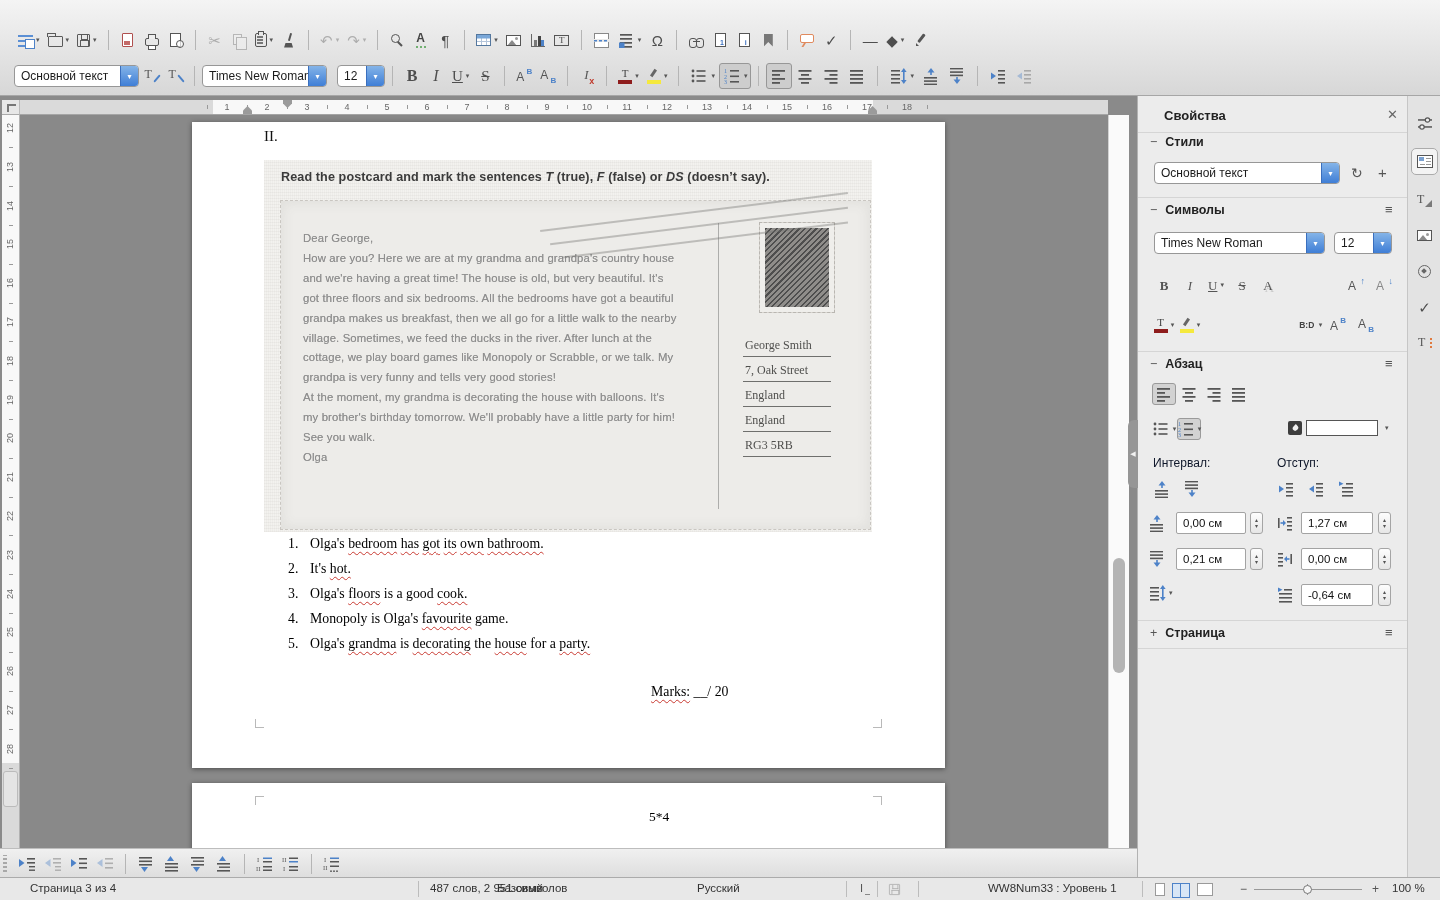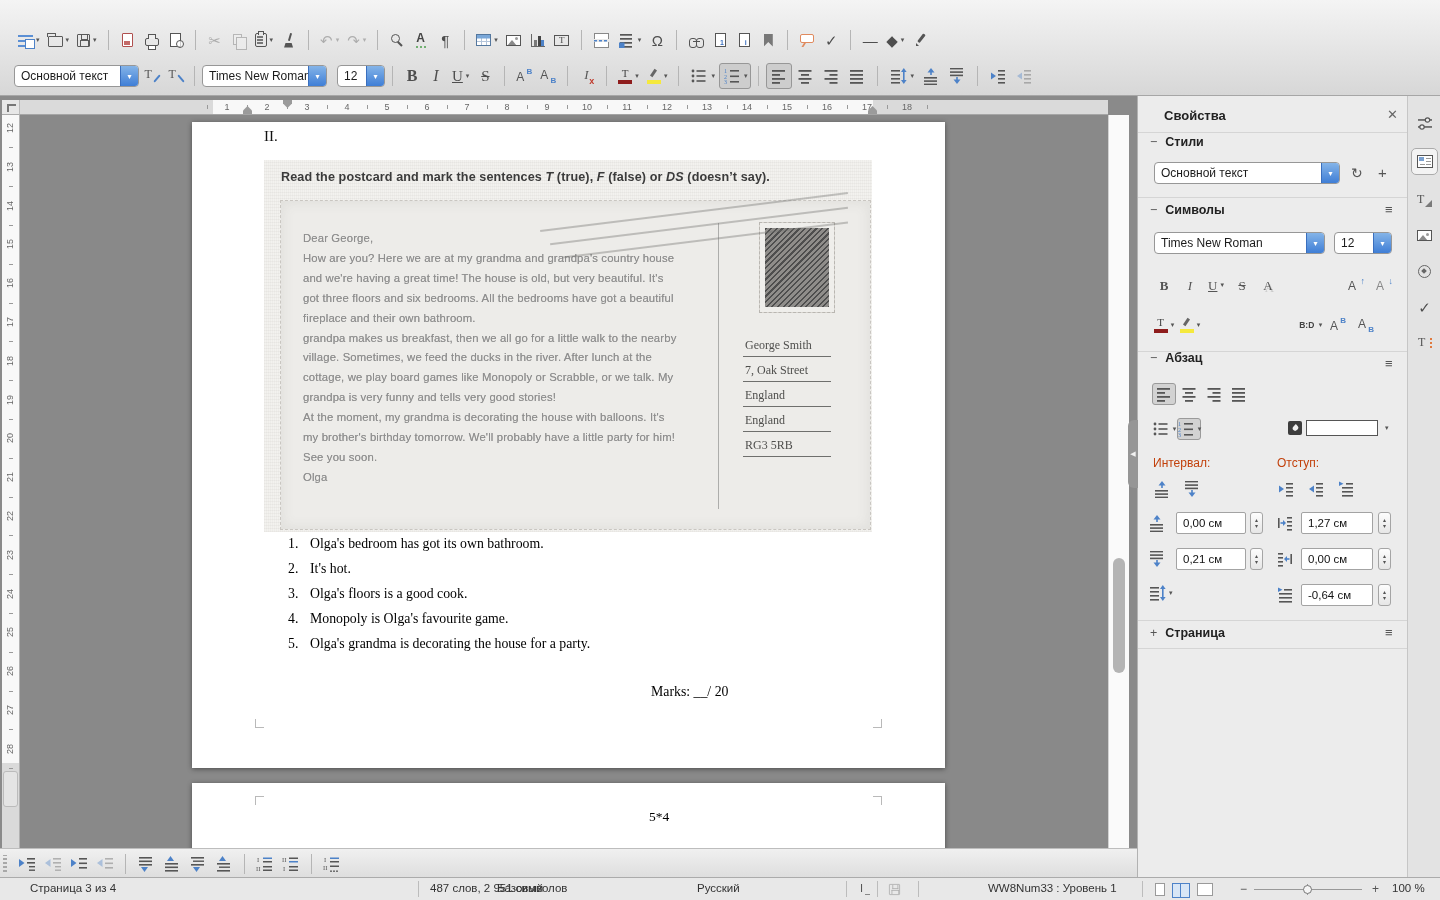--- a/index.html
+++ b/index.html
@@ -155,21 +155,21 @@
 #postcard{position:absolute;left:16px;top:40px;width:591px;height:330px;background:#edecE9;border:1px dashed #c9c6c1;box-shadow:inset 0 0 14px rgba(90,85,75,.10)}
 #pc-lines{position:absolute;left:22px;top:28px;width:416px;font-size:11.3px;line-height:19.9px;color:#8f8f8f;letter-spacing:.15px;text-shadow:0 0 .5px rgba(140,140,140,.8)}
 #pc-divider{position:absolute;left:437px;top:22px;width:1px;height:286px;background:#adadab}
 #stamp{position:absolute;left:479px;top:22px;width:74px;height:89px;background:repeating-linear-gradient(135deg,#4e4e4e 0 1.5px,#8f8d8a 1.5px 4px);border:5px solid #efeeeb;outline:1.5px dashed #b9b6b1;box-shadow:0 0 0 1px #d8d5d0}
 .cl{position:absolute;height:1.5px;background:rgba(110,110,108,.38);transform:rotate(-7deg)}
 #addr{position:absolute;left:462px;top:137px;width:88px}
 #addr div{font-family:"Liberation Serif",serif;font-size:12px;color:#4e4e4c;border-bottom:1px solid #6f6f6d;padding:0 0 3px 2px;margin-bottom:6px;white-space:nowrap}
 #questions{position:absolute;left:96px;top:409px;font-family:"Liberation Serif",serif;font-size:13.8px;color:#000}
 .q{height:25px;display:flex;align-items:center}
 .qn{width:22px;flex:none}
-.sq{text-decoration-style:wavy;text-decoration-color:#c93a32;text-decoration-thickness:1px;text-underline-offset:2.5px}
+.sq{text-decoration:underline;text-decoration-style:wavy;text-decoration-color:#c93a32;text-decoration-thickness:1px;text-underline-offset:2.5px}
 #marks{position:absolute;left:459px;top:562px;font-family:"Liberation Serif",serif;font-size:13.8px;color:#000}
 .cm{position:absolute;width:9px;height:9px}
 .cm-bl{border-left:1px solid #b9b9b9;border-bottom:1px solid #b9b9b9}
 .cm-br{border-right:1px solid #b9b9b9;border-bottom:1px solid #b9b9b9}
 .cm-tl{border-left:1px solid #b9b9b9;border-top:1px solid #b9b9b9}
 .cm-tr{border-right:1px solid #b9b9b9;border-top:1px solid #b9b9b9}
 #p4text{position:absolute;left:457px;top:26px;font-family:"Liberation Serif",serif;font-size:13.5px;color:#000}
 
 
 #vscroll{position:absolute;left:1108px;top:115px;width:21px;height:733px;background:#fafafa;border-left:1px solid #d2d2d2;z-index:4}
@@ -185,21 +185,21 @@
 .sb-dash{color:#555;margin-right:8px;font-weight:normal}
 .sb-burger{color:#555;font-size:13px}
 .sb-div{position:absolute;left:0;width:270px;height:1px;background:#d5d5d5}
 .sbtn{width:24px;height:22px;display:flex;align-items:center;justify-content:center;border-radius:3px;position:relative;border:1px solid transparent}
 .sbtn.on{background:#d2d2d2;border:1px solid #9a9a9a}
 .sbtn .gly{font-size:13px;color:#555}
 .sbfield{height:22px;border:1px solid #a3a3a3;background:#fff;font-size:11.5px;display:flex;align-items:center;padding-left:6px;border-radius:2px;color:#111}
 .stepper{width:13px;height:22px;border:1px solid #a5a5a5;border-radius:3px;background:linear-gradient(#fdfdfd,#e6e6e6);display:flex;flex-direction:column;align-items:center;justify-content:center;color:#555}
 .stepper::before{content:"▴";font-size:6px;line-height:6px}
 .stepper::after{content:"▾";font-size:6px;line-height:6px}
-.sb-lbl{font-size:12px;color:#c2410c}
+.sb-lbl{font-size:12px;color:#0f172a}
 .swatch{width:72px;height:16px;background:#fff;border:1px solid #555}
 .sb-glyph{font-size:13px;color:#555}
 
 
 #tabstrip{position:absolute;left:1407px;top:96px;width:33px;height:781px;background:#e3e3e3;border-left:1px solid #c6c6c6;z-index:5}
 .tsbtn{position:absolute;left:3px;width:27px;height:27px;display:flex;align-items:center;justify-content:center;border-radius:5px;border:1px solid transparent}
 .tsbtn.on{background:#f3f3f3;border:1px solid #ababab}
 
 
 #btoolbar{position:absolute;left:0;top:848px;width:1137px;height:29px;background:linear-gradient(#f0f0f0,#dedede);border-top:1px solid #bdbdbd;z-index:5}
@@ -617,28 +617,27 @@
   <div id="page3" class="page">
     <div id="sec-num">II.</div>
     <div id="scan">
       <div class="instr" id="instr"><span>Read the postcard and mark the sentences </span><span style="font-style: italic;">T</span><span> (true), </span><span style="font-style: italic;">F</span><span> (false) or </span><span style="font-style: italic;">DS</span><span> (doesn’t say).</span></div>
       <div id="postcard">
         <div id="pc-lines">
             <div>Dear George,</div>
             <div>How are you? Here we are at my grandma and grandpa's country house</div>
             <div>and we're having a great time! The house is old, but very beautiful. It's</div>
             <div>got three floors and six bedrooms. All the bedrooms have got a beautiful</div>
-            <div>fireplace and their own bathroom.</div>
             <div>grandpa makes us breakfast, then we all go for a little walk to the nearby</div>
             <div>village. Sometimes, we feed the ducks in the river. After lunch at the</div>
             <div>cottage, we play board games like Monopoly or Scrabble, or we talk. My</div>
             <div>grandpa is very funny and tells very good stories!</div>
             <div>At the moment, my grandma is decorating the house with balloons. It's</div>
             <div>my brother's birthday tomorrow. We'll probably have a little party for him!</div>
-            <div>See you soon.</div>
+            <div>See you walk.</div>
             <div>Olga</div>
           </div>
         <div id="pc-divider"></div>
         <div id="stamp"></div>
         <div class="cl" style="left:258px;top:10px;width:310px"></div>
         <div class="cl" style="left:268px;top:24px;width:300px"></div>
         <div class="cl" style="left:280px;top:38px;width:288px"></div>
         <div id="addr">
             <div>George Smith</div>
             <div>7, Oak Street</div>
@@ -756,21 +755,21 @@
       </span>
       <span class="sbtn">
         <span class="ci ci-supb"></span>
       </span>
       <span class="sbtn">
         <span class="ci ci-subb"></span>
       </span>
     </div>
   <div class="sb-div" style="top:255px"></div>
 
-  <div class="sb-abs sb-sec" style="left:12px;top:255px"><span class="sb-dash">−</span><span>Абзац</span></div>
+  <div class="sb-abs sb-sec" style="left:12px;top:261px"><span class="sb-dash">−</span><span>Абзац</span></div>
   <div class="sb-abs sb-burger" style="left:247px;top:260px">≡</div>
   <div class="sb-abs" style="left:14px;top:287px;display:flex;gap:1px" id="sb-align">
       <span class="on sbtn">
         <span class="svgi">
           <svg width="18" height="18" viewBox="0 0 18 18">
             <rect x="2" y="3" width="13" height="1.8" fill="#565656"></rect>
             <rect x="2" y="7" width="8" height="1.8" fill="#565656"></rect>
             <rect x="2" y="11" width="13" height="1.8" fill="#565656"></rect>
             <rect x="2" y="15" width="8" height="1.8" fill="#565656"></rect>
           </svg>

